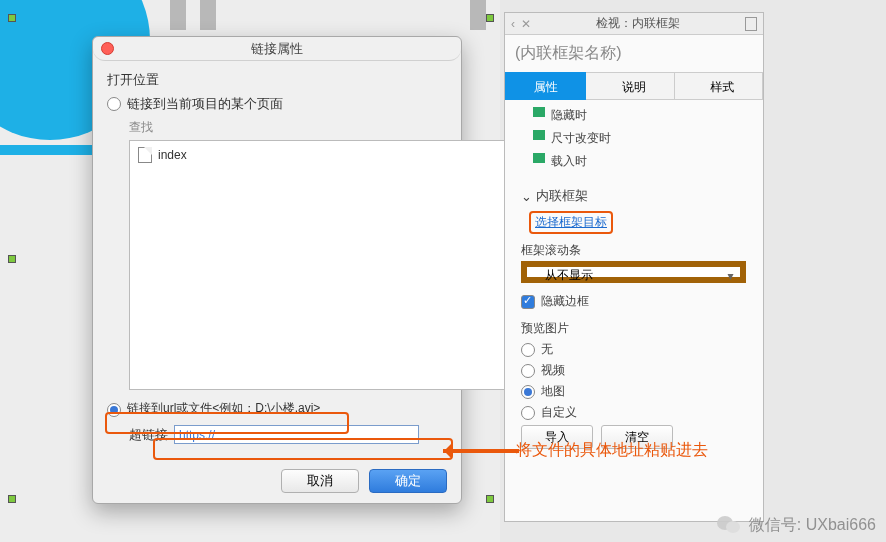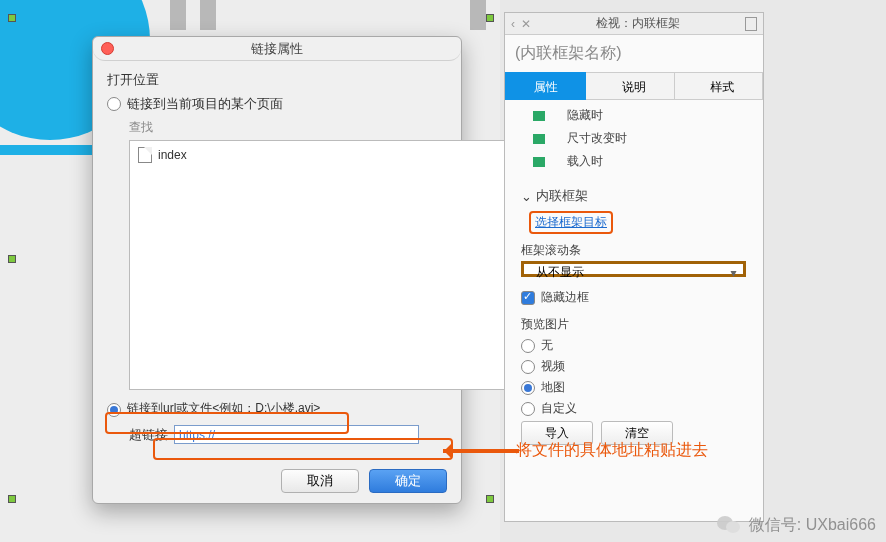--- a/index.html
+++ b/index.html
@@ -43,31 +43,31 @@
 .inspector { position: absolute; left: 504px; top: 12px; width: 260px; height: 510px; background: #fafafa; border: 1px solid #bbb; }
 .ins-head { height: 22px; display: flex; align-items: center; justify-content: space-between; padding: 0 6px; font-size: 12px; color: #555; background: #ededed; border-bottom: 1px solid #ccc; }
 .ins-left-icons { display: flex; gap: 6px; color: #999; }
 .doc-icon { width: 12px; height: 14px; border: 1px solid #999; position: relative; display:inline-block; }
 .ins-subtitle { padding: 8px 10px; font-size: 16px; color: #888; }
 .tabs { display: flex; }
 .tab { flex: 1; height: 28px; line-height: 28px; font-size: 12px; text-align: center; border: 1px solid #ccc; background: #f3f3f3; cursor: pointer; }
 .tab + .tab { border-left: none; padding-left: 8px; }
 .tab.active { background: #0f92e6; color: #fff; border-color: #0f92e6; }
 .prop-body { padding: 4px 12px; font-size: 12px; color: #444; }
-.event-row { display: flex; align-items: center; gap: 22px; padding: 3px 16px; }
+.event-row { display: flex; align-items: flex-start; gap: 6px; padding: 3px 16px; }
 .event-icon { width: 12px; height: 10px; background: #2aa866; position: relative;}
 .event-icon::after{content:"";position:absolute;right:-3px;top:2px;border:3px solid transparent;border-left-color:#2aa866}
 
 .group { margin-top: 10px; }
 .group-head { display: flex; align-items: center; gap: 4px; font-size: 13px; padding: 4px 4px; }
 .chev { display: inline-block; transform: rotate(0deg); }
 .sel-target { color: #1c6bcf; text-decoration: underline; margin: 4px 0 8px 16px; display: inline-block; cursor: pointer; }
 .hl-box3 { border: 2px solid #ea580c; border-radius: 4px; padding: 1px 4px; display: inline-block; margin-left: 12px; margin-top:2px; }
 .field-label { margin: 8px 0 2px 4px; }
-.select { width: 96%; height: 16px; border: 3px solid #a16207; background: #fff; font-size: 12px; margin-left: 4px; text-align:left; padding-left:12px; position:relative; }
+.select { width: 96%; height: 22px; border: 6px solid #a16207; background: #fff; font-size: 12px; margin-left: 4px; text-align:left; padding-left:18px; position:relative; }
 .select::after{content:"▾"; position:absolute; right:6px; top:2px; color:#666}
 .chk-row { display: flex; align-items: center; gap: 6px; margin: 10px 4px; }
 .chk { width: 14px; height: 14px; border: 1px solid #888; background: #2f7cdd; border-radius: 3px; position:relative; }
 .chk::after{content:"✓"; color:#fff; font-size:11px; position:absolute; left:1px; top:-2px}
 .radio-list { margin-left: 4px; }
 .radio-list .radio-row { margin: 4px 0; font-size: 12px; }
 .small-btns { display: flex; gap: 8px; margin: 4px 4px 0; }
 .small-btn { width: 72px; height: 24px; border: 1px solid #bbb; background: linear-gradient(#fff,#eee); font-size: 12px; border-radius: 3px; cursor: pointer; }
 
 

